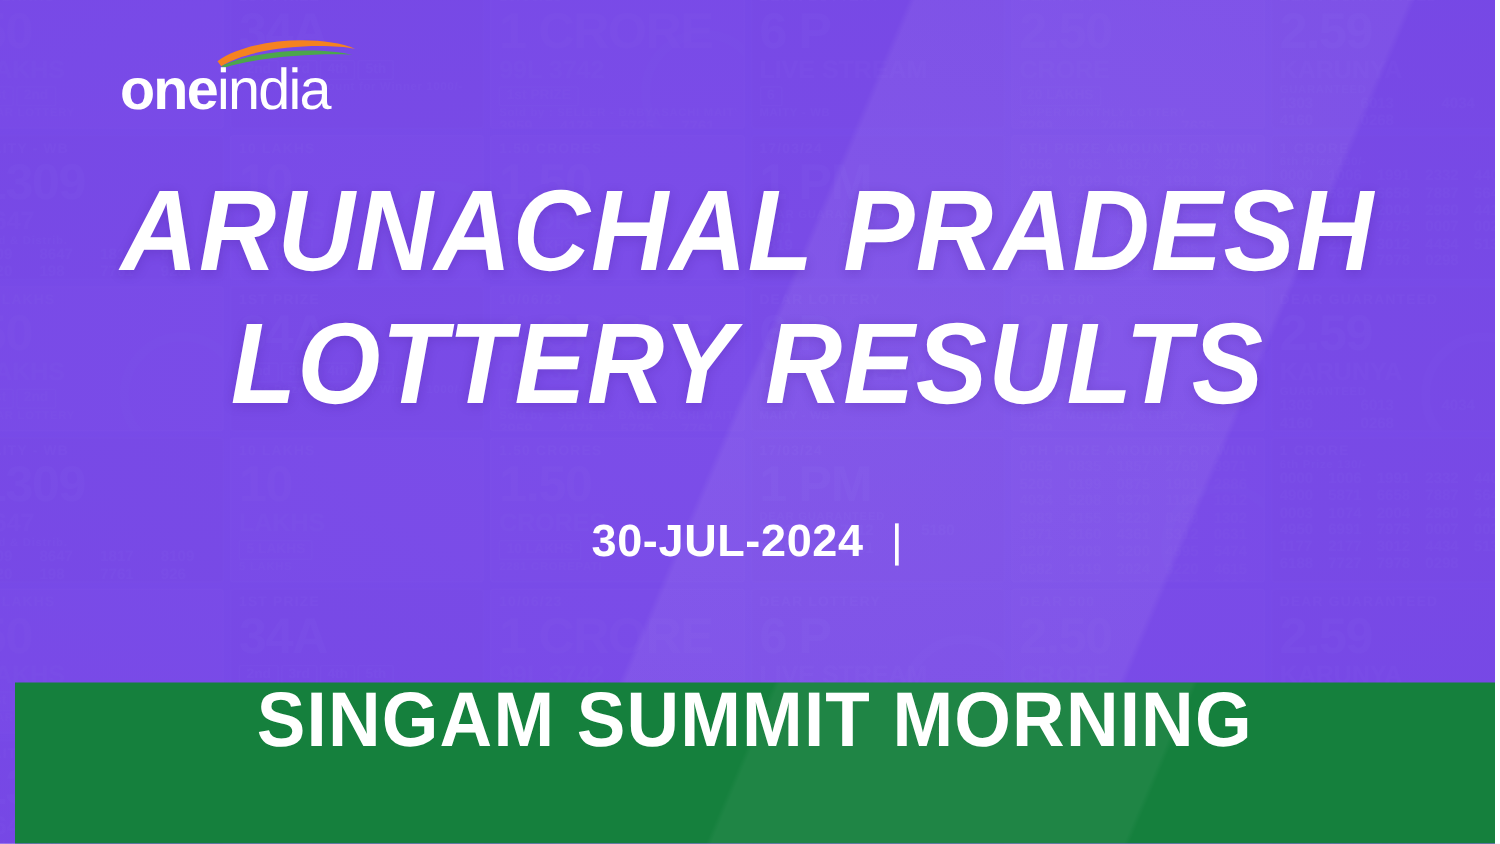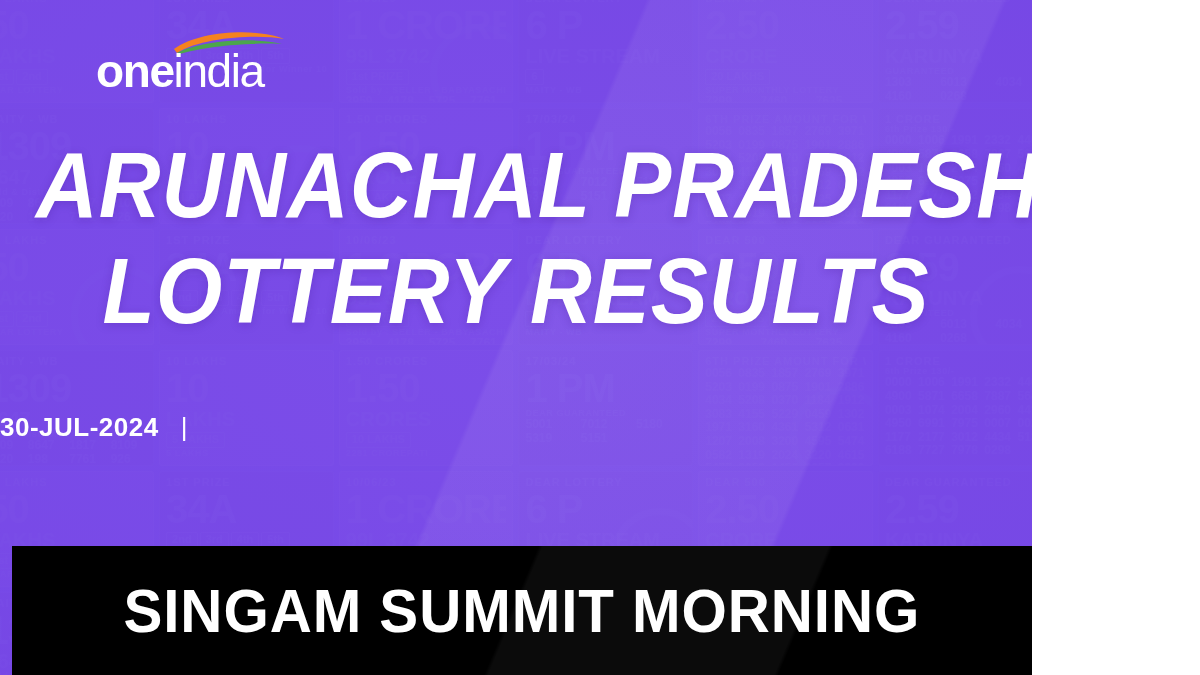--- a/index.html
+++ b/index.html
@@ -8,21 +8,21 @@
     padding: 0;
     background: #ffffff;
   }
   body {
     font-family: "Liberation Sans", sans-serif;
   }
 
   
   .banner-card {
     position: relative;
-    width: 1032px;
+    width: 1196px;
     height: 675px;
     overflow: hidden;
     background: #7b4de8;
     user-select: none;
   }
 
   
   .bg-collage {
     position: absolute;
     inset: 0;
@@ -199,44 +199,43 @@
     white-space: nowrap;
     text-shadow: 0 2px 10px rgba(60,20,130,0.22);
   }
 
   
   .date-row {
     position: absolute;
     left: 0;
     right: 0;
     top: 412px;
-    text-align: left;
+    text-align: center;
     color: #ffffff;
-    font-size: 26px;
+    font-size: 36px;
     font-weight: 700;
     letter-spacing: 0.5px;
     white-space: nowrap;
   }
   .date-sep {
     display: inline-block;
     margin-left: 22px;
     font-weight: 500;
   }
 
   
   .bottom-banner {
     position: absolute;
     left: 12px;
     right: 0;
     bottom: 0;
     height: 129px;
     z-index: 6;
-    background: #000000;
+    background: #15803d;
     display: flex;
-    align-items: center;
     justify-content: center;
     overflow: hidden;
   }
   .bottom-banner::after {
     content: "";
     position: absolute;
     inset: 0;
     background: linear-gradient(113deg,
         rgba(255,255,255,0.00) 0%,
         rgba(255,255,255,0.00) 49%,

